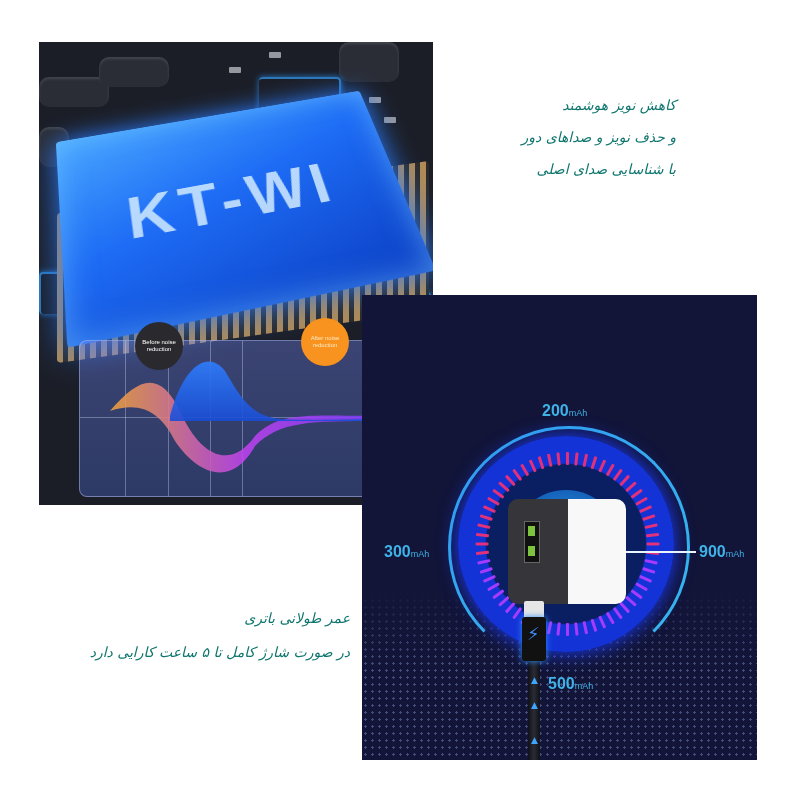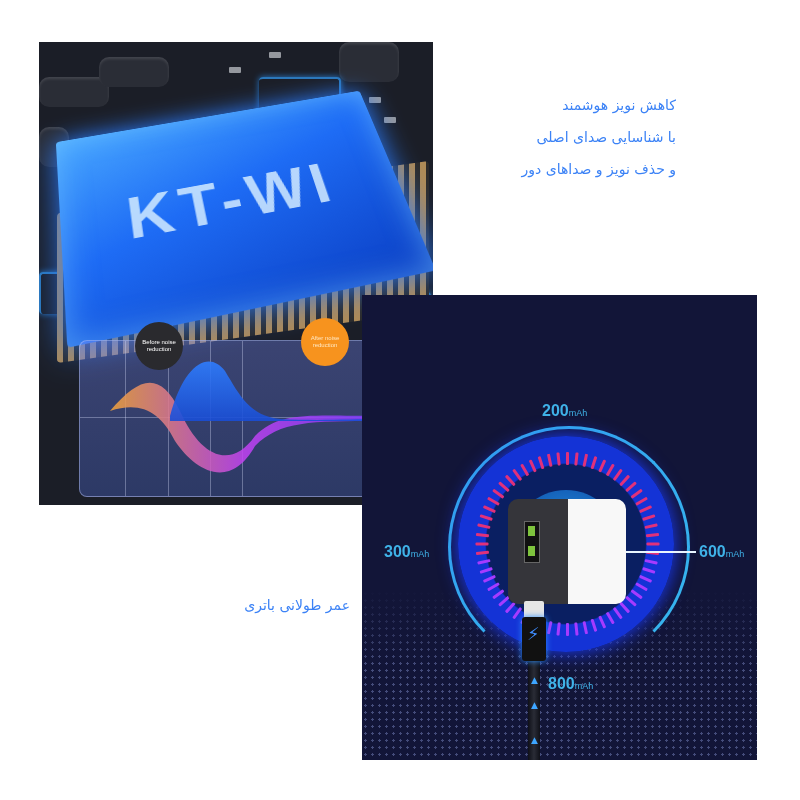--- a/index.html
+++ b/index.html
@@ -41,23 +41,23 @@
   #charger-display span{position:absolute;left:3px;width:7px;height:10px;background:#7ec33d;}
   #connector-line{position:absolute;left:264px;top:256px;width:70px;height:2px;background:#e8f5ff;}
   #cable{position:absolute;left:166px;top:321px;width:12px;height:144px;background:linear-gradient(90deg,#0f1018,#2a2c36,#0f1018);}
   #cable-head{position:absolute;left:162px;top:306px;width:20px;height:20px;background:#e6e6e6;border-radius:2px;}
   #cable-boot{position:absolute;left:160px;top:322px;width:24px;height:44px;background:#111;border-radius:3px;box-shadow:0 0 6px #2b8fff;}
   #bolt{position:absolute;left:5px;top:8px;font-size:18px;color:#3f8dff;line-height:18px;}
   .arrow-up{position:absolute;left:169px;color:#3ea6ff;font-size:9px;}
   .mah{position:absolute;font-family:"Liberation Sans",sans-serif;font-weight:bold;color:#3fb2e8;font-size:16px;white-space:nowrap;}
   .mah small{font-size:9px;font-weight:normal;}
   
-  .rtl-text{position:absolute;direction:rtl;text-align:right;color:#3b82f6;font-family:"DejaVu Sans",sans-serif;font-size:14px;white-space:nowrap;}
+  .rtl-text{position:absolute;direction:rtl;text-align:right;color:#0f766e;font-family:"DejaVu Sans",sans-serif;font-size:14px;white-space:nowrap;font-style:italic;}
   #feature-noise{right:124px;top:89px;line-height:32px;}
-  #feature-battery{right:450px;top:588px;line-height:34px;}
+  #feature-battery{right:450px;top:601px;line-height:34px;}
 </style>
 </head>
 <body>
 
 <div class="panel" id="chip-panel">
   <div class="pcb-comp" style="left:0;top:35px;width:70px;height:30px;"></div>
   <div class="pcb-comp" style="left:60px;top:15px;width:70px;height:30px;"></div>
   <div class="pcb-comp" style="left:0;top:85px;width:30px;height:40px;"></div>
   <div class="pcb-comp" style="left:300px;top:0;width:60px;height:40px;"></div>
   <div class="pcb-smd" style="left:190px;top:25px;"></div>
@@ -97,22 +97,22 @@
   <div class="bubble" id="bubble-before">
     <span>Before noise reduction</span>
   </div>
   <div class="bubble" id="bubble-after">
     <span>After noise reduction</span>
   </div>
 </div>
 
 <div class="rtl-text" id="feature-noise">
   <div>کاهش نویز هوشمند</div>
+  <div>و حذف نویز و صداهای دور</div>
   <div>با شناسایی صدای اصلی</div>
-  <div>و حذف نویز و صداهای دور</div>
 </div>
 
 <div class="panel" id="battery-panel">
   <div id="wave"></div>
   <div id="gauge-outer"></div>
   <div id="gauge-ring"></div>
   <div id="gauge-ticks">
       <div class="tick" style="background: rgb(224, 49, 122); transform: rotate(0deg) translateY(-92px);"></div>
       <div class="tick" style="background: rgb(224, 49, 122); transform: rotate(6deg) translateY(-92px);"></div>
       <div class="tick" style="background: rgb(224, 49, 122); transform: rotate(12deg) translateY(-92px);"></div>
@@ -191,19 +191,20 @@
   <div id="cable-head"></div>
   <div id="cable-boot">
     <span id="bolt">⚡</span>
   </div>
   <span class="arrow-up" style="top:380px;">▲</span>
   <span class="arrow-up" style="top:405px;">▲</span>
   <span class="arrow-up" style="top:440px;">▲</span>
 
   <div class="mah" style="left:22px;top:248px;"><span>300</span><small>mAh</small></div>
   <div class="mah" style="left:180px;top:107px;"><span>200</span><small>mAh</small></div>
-  <div class="mah" style="left:337px;top:248px;"><span>600</span><small>mAh</small></div>
-  <div class="mah" style="left:186px;top:380px;"><span>800</span><small>mAh</small></div>
+  <div class="mah" style="left:337px;top:248px;"><span>900</span><small>mAh</small></div>
+  <div class="mah" style="left:186px;top:380px;"><span>500</span><small>mAh</small></div>
 </div>
 
 <div class="rtl-text" id="feature-battery">
   <div>عمر طولانی باتری</div>
+  <div>در صورت شارژ کامل تا ۵ ساعت کارایی دارد</div>
 </div>
 
 </body></html>

